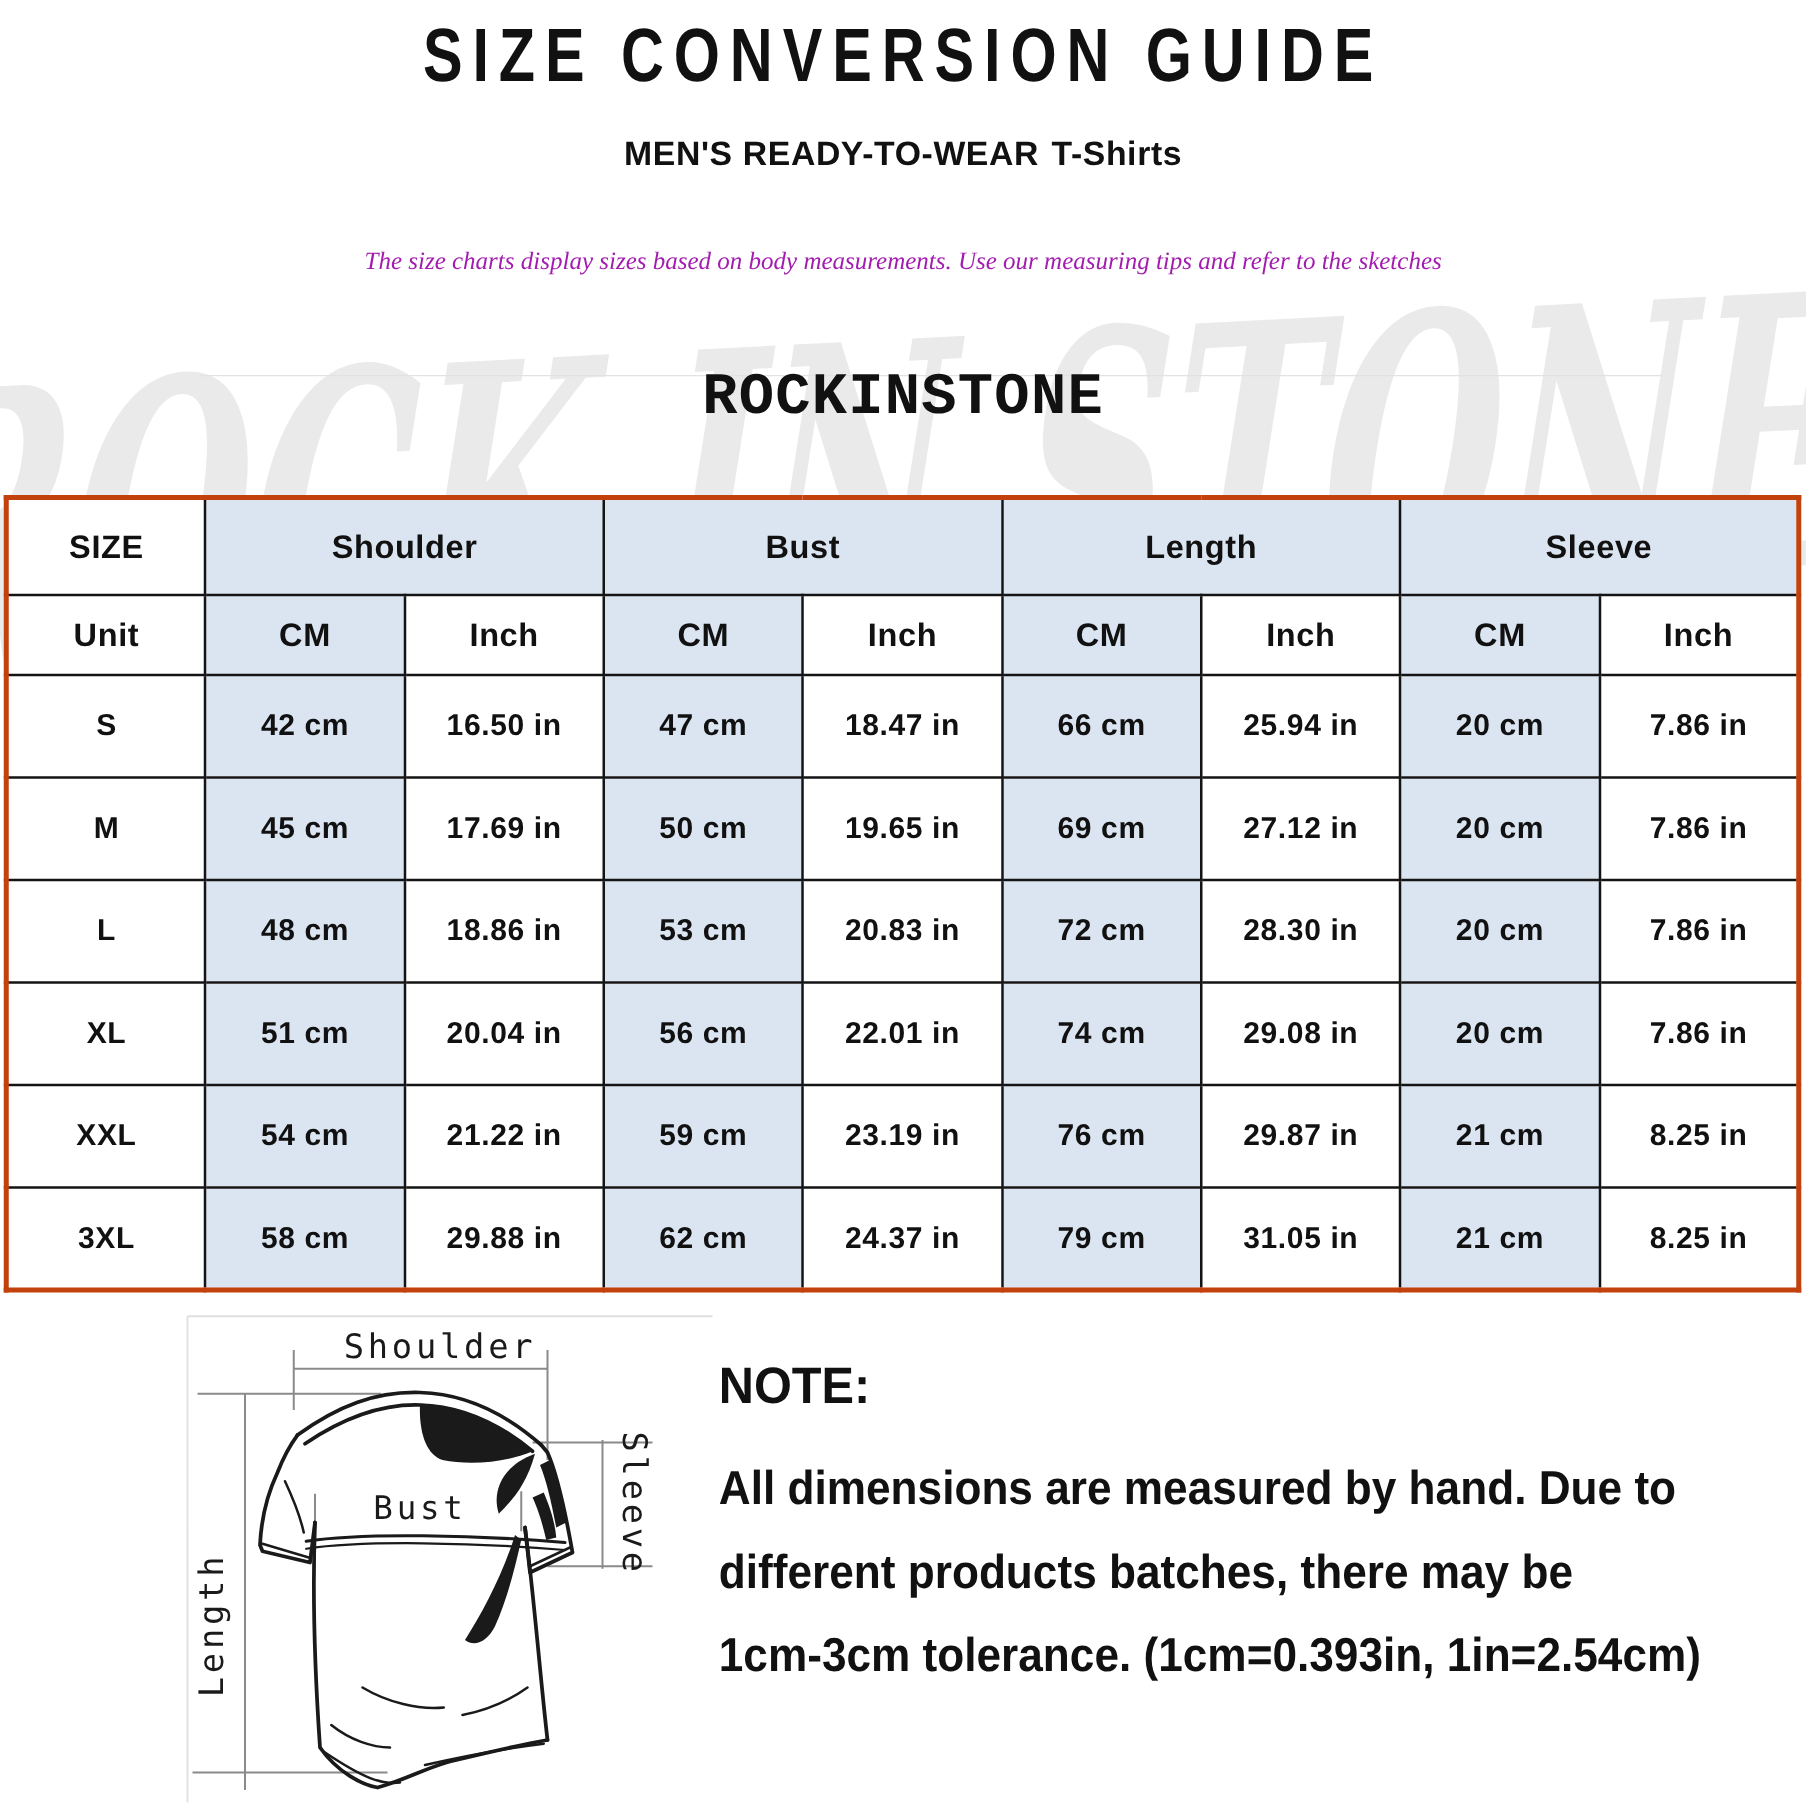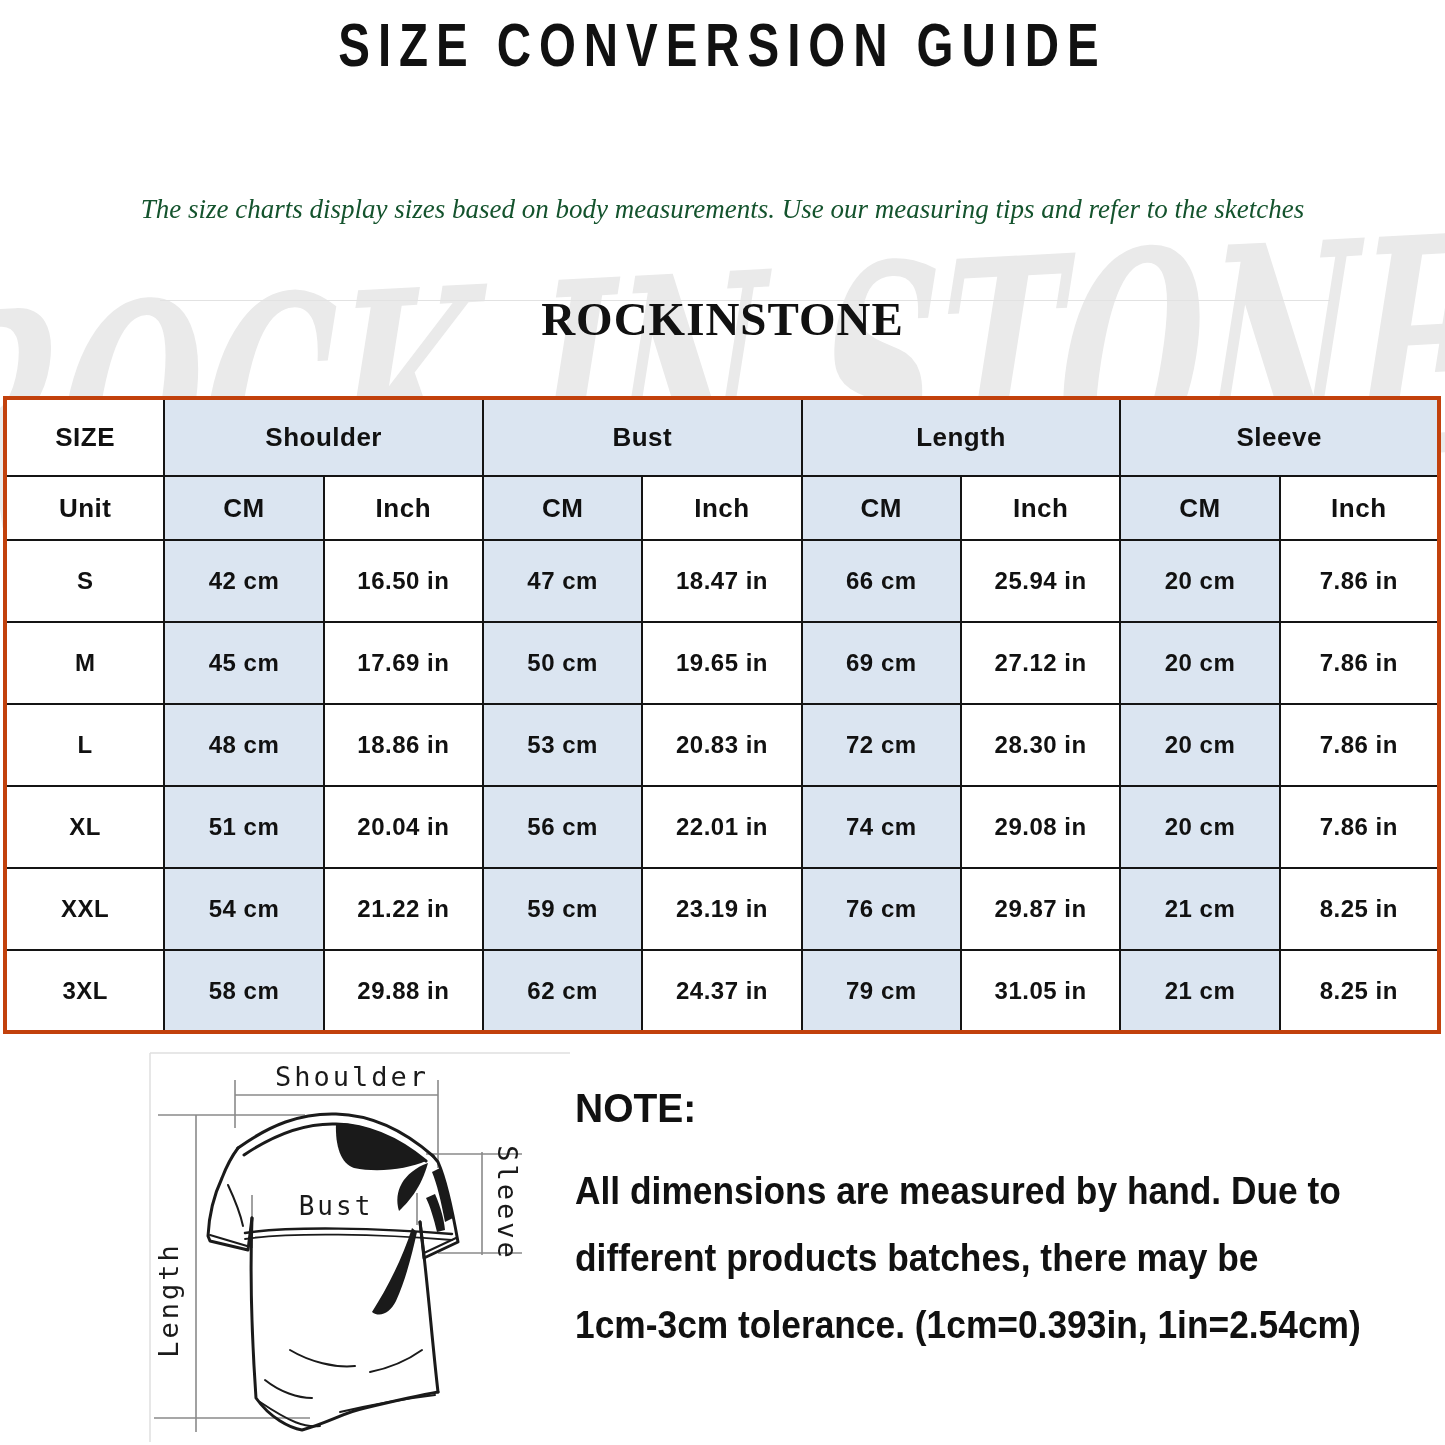--- a/index.html
+++ b/index.html
@@ -10,24 +10,24 @@
   .watermark{position:absolute;left:0;top:180px;width:1445px;height:400px;z-index:0;pointer-events:none;}
 
   
   .title{position:absolute;top:10px;left:0;width:100%;text-align:center;z-index:2;
          font-size:54px;font-weight:bold;letter-spacing:9px;white-space:nowrap;
          transform:scale(0.88,1.12);transform-origin:center top;}
   .subtitle{position:absolute;top:108px;left:0;width:100%;text-align:center;z-index:2;
             font-size:27px;font-weight:bold;letter-spacing:0.5px;}
   .subtitle .prod{margin-left:10px;}
   .intro{position:absolute;top:186px;left:0;width:100%;text-align:center;z-index:2;
-         font-family:"Liberation Serif",serif;font-style:italic;font-size:27px;line-height:47px;color:#14532d;}
+         font-family:"Liberation Serif",serif;font-style:italic;font-size:20px;line-height:47px;color:#a21caf;}
   .faint-rule{position:absolute;top:300px;left:160px;width:1170px;height:1px;background:#e2e2e2;z-index:1;}
   .brand{position:absolute;top:292px;left:0;width:100%;text-align:center;z-index:2;
-         font-family:Liberation Serif, serif;font-weight:bold;font-size:47px;letter-spacing:1px;}
+         font-family:Liberation Mono, monospace;font-weight:bold;font-size:47px;letter-spacing:1px;}
 
   
   table.size-table{position:absolute;left:3px;top:396px;width:1438px;z-index:2;
         border-collapse:collapse;table-layout:fixed;border:4px solid #c2410c;background:#fff;
         text-align:center;font-weight:bold;}
   .size-table th,.size-table td{border:2px solid #141414;padding:0;overflow:hidden;}
   .size-table th{font-size:26px;letter-spacing:0.5px;}
   .size-table td{font-size:24px;letter-spacing:0.5px;}
   .size-table tr:nth-child(1){height:78px;}
   .size-table tr:nth-child(2){height:64px;}
@@ -50,20 +50,23 @@
 
 <div class="page">
 
   <svg class="watermark" viewBox="0 0 1445 400" aria-hidden="true">
     <g transform="rotate(-3 722 210)">
       <text x="722" y="310" text-anchor="middle" font-family="DejaVu Serif, Liberation Serif, serif" font-style="italic" font-weight="bold" font-size="300" fill="#eaeaea" textLength="1560" lengthAdjust="spacingAndGlyphs" transform="skewX(-6)">ROCK IN STONE</text>
     </g>
   </svg>
 
   <div class="title">SIZE CONVERSION GUIDE</div>
+  <div class="subtitle">
+    <span>MEN'S READY-TO-WEAR</span><span class="prod">T-Shirts</span>
+  </div>
   <div class="intro">
     <div>The size charts display sizes based on body measurements. Use our measuring tips and refer to the sketches</div>
   </div>
   <div class="faint-rule"></div>
   <div class="brand">ROCKINSTONE</div>
 
   <table class="size-table">
     <colgroup>
       <col style="width:11.111%">
         <col style="width:11.111%">

